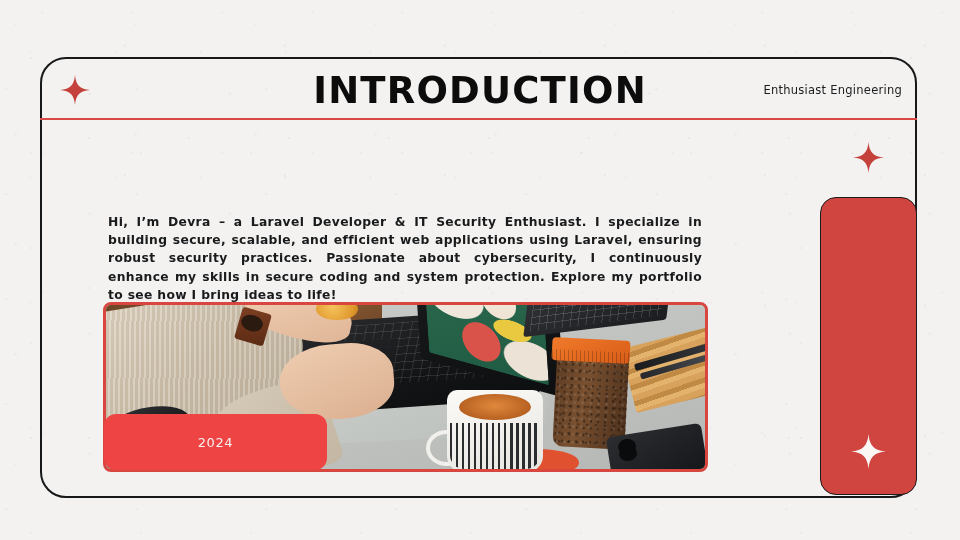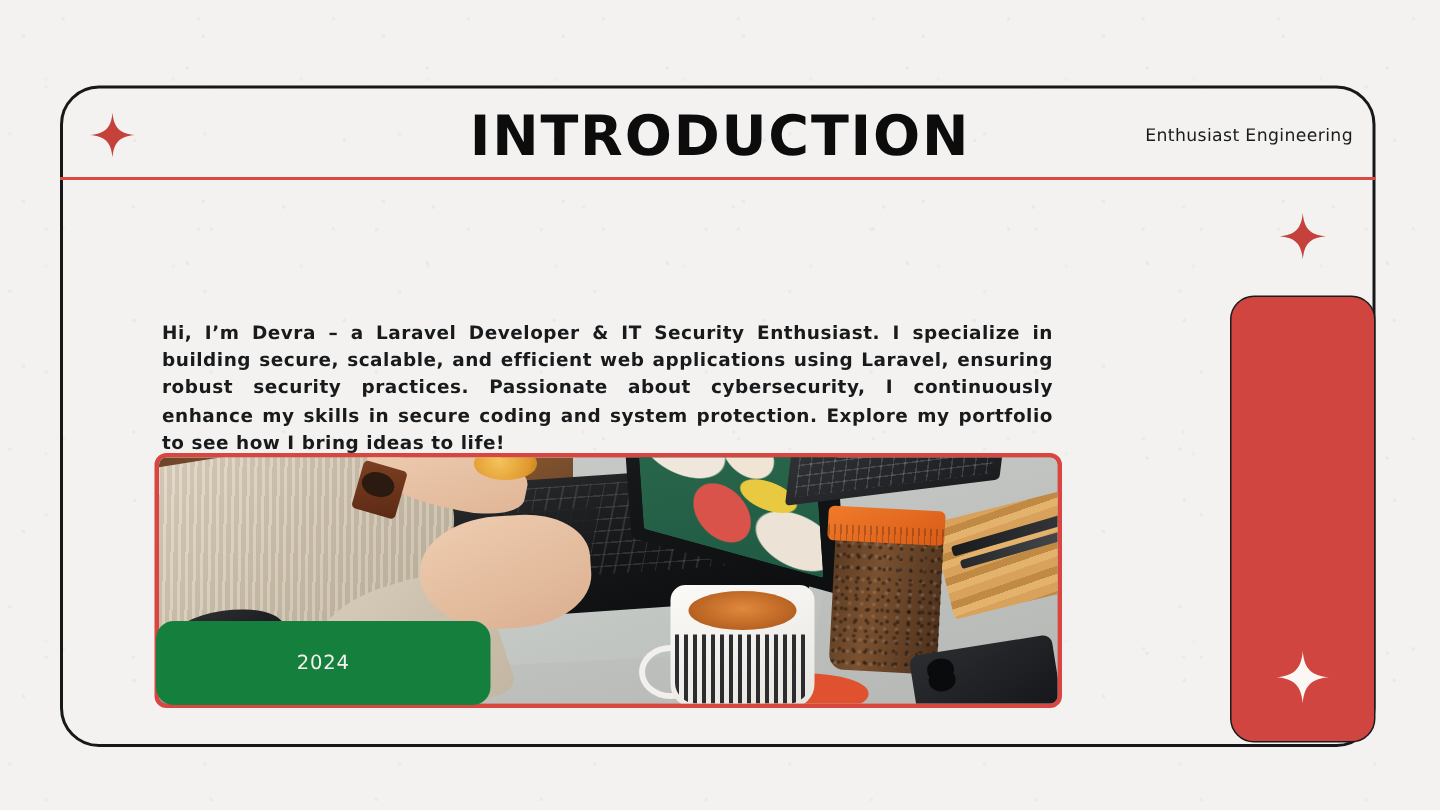--- a/index.html
+++ b/index.html
@@ -340,21 +340,21 @@
     background: linear-gradient(180deg, rgba(20,12,6,.55) 0%, rgba(20,12,6,.25) 100%);
   }
 
   
   #year-badge {
     position: absolute;
     left: 104px;
     top: 414px;
     width: 223px;
     height: 56px;
-    background: #15803d;
+    background: #ef4444;
     border-radius: 12px;
     display: flex;
     align-items: center;
     justify-content: center;
   }
   #year-badge-label {
     font-family: "DejaVu Sans", sans-serif;
     font-size: 13px;
     font-weight: 400;
     letter-spacing: .6px;

